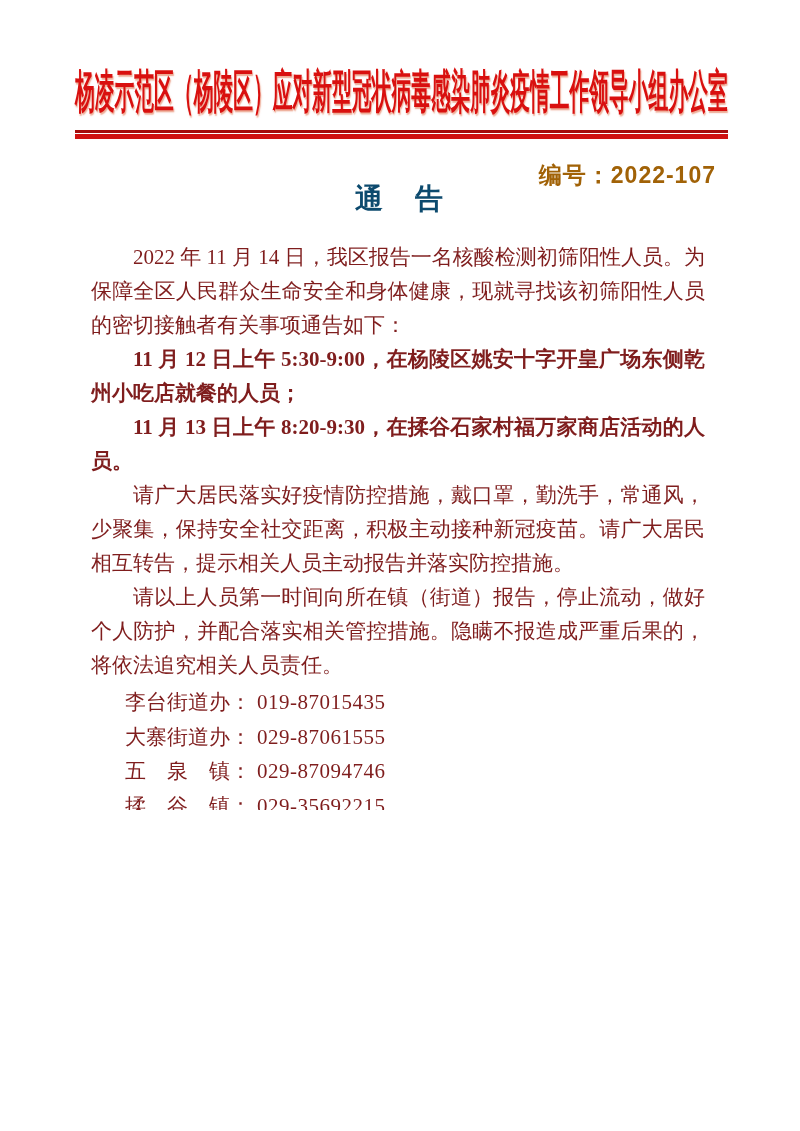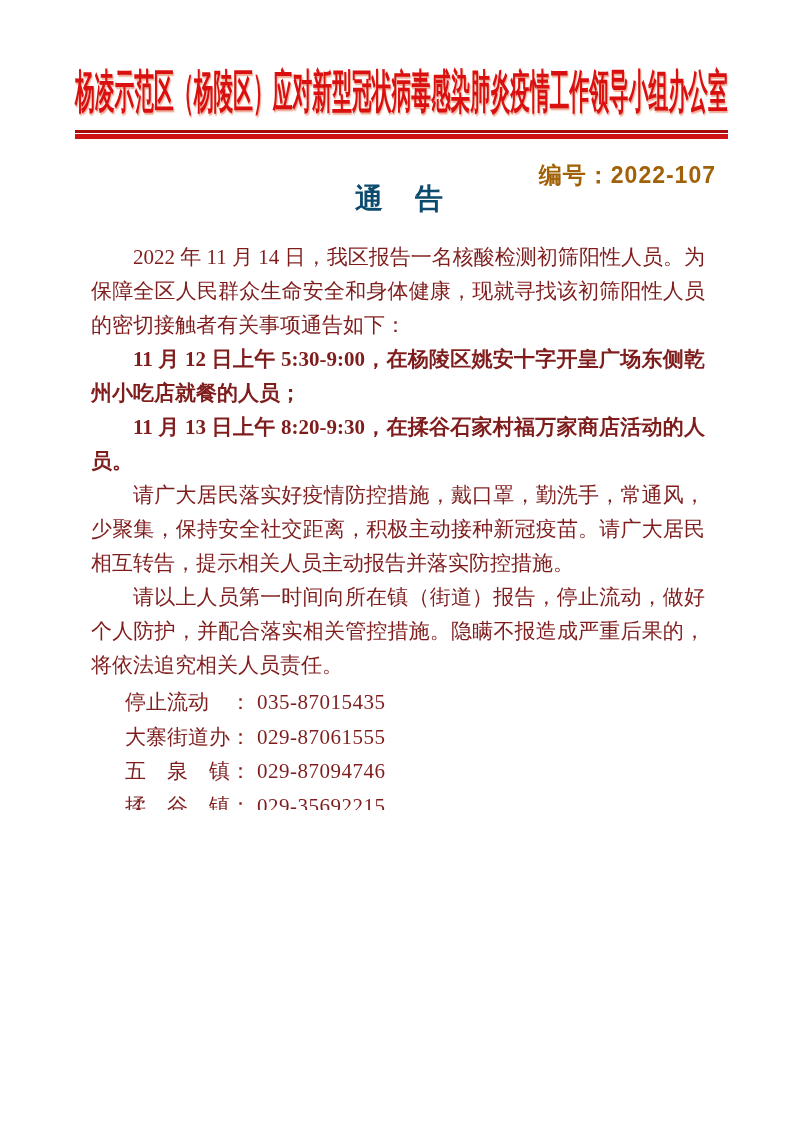--- a/index.html
+++ b/index.html
@@ -111,21 +111,21 @@
 
   <div class="body">
     <p>2022 年 11 月 14 日，我区报告一名核酸检测初筛阳性人员。为保障全区人民群众生命安全和身体健康，现就寻找该初筛阳性人员的密切接触者有关事项通告如下：</p>
     <p class="bold">11 月 12 日上午 5:30-9:00，在杨陵区姚安十字开皇广场东侧乾州小吃店就餐的人员；</p>
     <p class="bold">11 月 13 日上午 8:20-9:30，在揉谷石家村福万家商店活动的人员。</p>
     <p>请广大居民落实好疫情防控措施，戴口罩，勤洗手，常通风，少聚集，保持安全社交距离，积极主动接种新冠疫苗。请广大居民相互转告，提示相关人员主动报告并落实防控措施。</p>
     <p>请以上人员第一时间向所在镇（街道）报告，停止流动，做好个人防护，并配合落实相关管控措施。隐瞒不报造成严重后果的，将依法追究相关人员责任。</p>
 
     <div class="contacts">
       <div class="contact-row">
-        <span class="c-name">停止流动</span><span class="c-colon">：</span><span class="c-phone">035-87015435</span>
+        <span class="c-name">李台街道办</span><span class="c-colon">：</span><span class="c-phone">019-87015435</span>
       </div>
       <div class="contact-row">
         <span class="c-name">大寨街道办</span><span class="c-colon">：</span><span class="c-phone">029-87061555</span>
       </div>
       <div class="contact-row">
         <span class="c-name">五　泉　镇</span><span class="c-colon">：</span><span class="c-phone">029-87094746</span>
       </div>
       <div class="contact-row">
         <span class="c-name">揉　谷　镇</span><span class="c-colon">：</span><span class="c-phone">029-35692215</span>
       </div>

